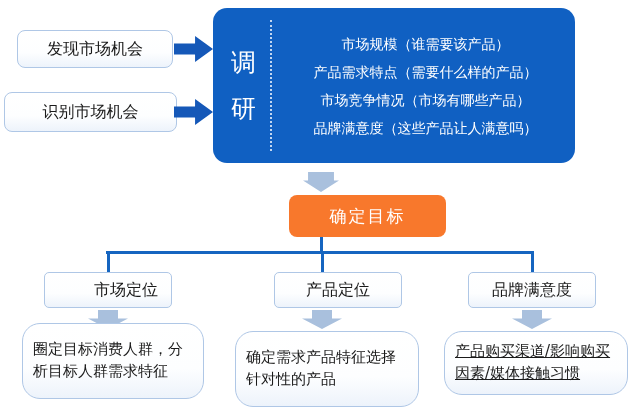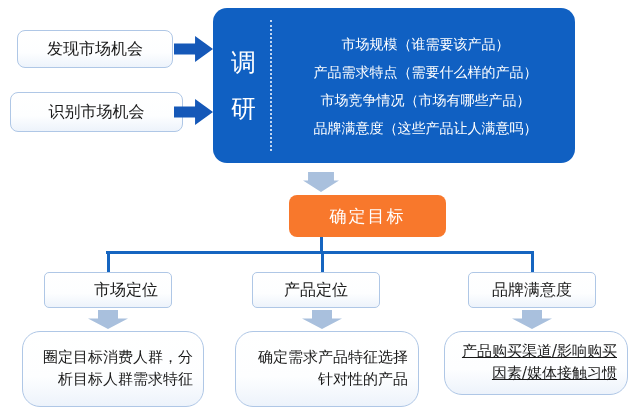--- a/index.html
+++ b/index.html
@@ -18,21 +18,21 @@
   html,body{background:#fff;}
   body{font-family:"DejaVu Sans","Liberation Sans",sans-serif;color:var(--text_dark);}
   .canvas{position:relative;width:644px;height:415px;background:#fff;overflow:hidden;}
 
   
   .lite-box{
     position:absolute;
     background:linear-gradient(180deg,#ffffff 0%,var(--box_fill) 60%,var(--box_fill2) 100%);
     border:1.5px solid var(--box_border);
     display:flex;align-items:center;justify-content:center;
-    text-align:right;color:var(--text_dark);
+    text-align:left;color:var(--text_dark);
   }
   .src-box{border-radius:8px;font-size:16px;}
   .label-box{border-radius:5px;font-size:16px;}
   .desc-box{border-radius:18px;font-size:15px;line-height:1.45;padding:6px 10px;}
 
   
   .research{
     position:absolute;left:213px;top:8px;width:362px;height:155px;
     background:var(--primary_blue);border-radius:14px;color:var(--white);
   }
@@ -78,21 +78,21 @@
   .conn{position:absolute;background:var(--connector_blue);}
 </style>
 </head>
 <body>
 
 <div class="canvas">
 
   <div class="lite-box src-box" style="left:17px;top:30px;width:156px;height:38px;">
     <span>发现市场机会</span>
   </div>
-  <div class="lite-box src-box" style="left:10px;top:92px;width:173px;height:40px;">
+  <div class="lite-box src-box" style="left:4px;top:92px;width:173px;height:40px;">
     <span>识别市场机会</span>
   </div>
 
   <div class="arrow arrow-right" style="left:174px;top:36px;"></div>
   <div class="arrow arrow-right" style="left:174px;top:99px;"></div>
 
   <div class="research">
     <div class="research-title">
       <span>调</span>
       <span>研</span>
@@ -114,32 +114,32 @@
 
   <div class="conn" style="left:320px;top:237px;width:3px;height:15px;"></div>
   <div class="conn" style="left:106px;top:251px;width:428px;height:3px;"></div>
   <div class="conn" style="left:106.5px;top:251px;width:3px;height:22px;"></div>
   <div class="conn" style="left:320.5px;top:251px;width:3px;height:22px;"></div>
   <div class="conn" style="left:530.5px;top:251px;width:3px;height:22px;"></div>
 
   <div class="lite-box label-box" style="left:44px;top:272px;width:128px;height:36px;padding-left:36px;">
     <span>市场定位</span>
   </div>
-  <div class="lite-box label-box" style="left:252px;top:272px;width:128px;height:36px;">
+  <div class="lite-box label-box" style="left:274px;top:272px;width:128px;height:36px;">
     <span>产品定位</span>
   </div>
   <div class="lite-box label-box" style="left:468px;top:272px;width:128px;height:36px;">
     <span>品牌满意度</span>
   </div>
 
   <div class="arrow arrow-down-sm" style="left:88px;top:310px;"></div>
   <div class="arrow arrow-down-sm" style="left:302px;top:310px;"></div>
   <div class="arrow arrow-down-sm" style="left:512px;top:310px;"></div>
 
-  <div class="lite-box desc-box" style="left:22px;top:331px;width:182px;height:76px;">
+  <div class="lite-box desc-box" style="left:22px;top:323px;width:182px;height:76px;">
     <span>圈定目标消费人群，分析目标人群需求特征</span>
   </div>
   <div class="lite-box desc-box" style="left:235px;top:331px;width:184px;height:76px;">
     <span>确定需求产品特征选择针对性的产品</span>
   </div>
   <div class="lite-box desc-box" style="left:444px;top:331px;width:184px;height:64px;text-decoration:underline;">
     <span>产品购买渠道/影响购买因素/媒体接触习惯</span>
   </div>
 
 </div>

